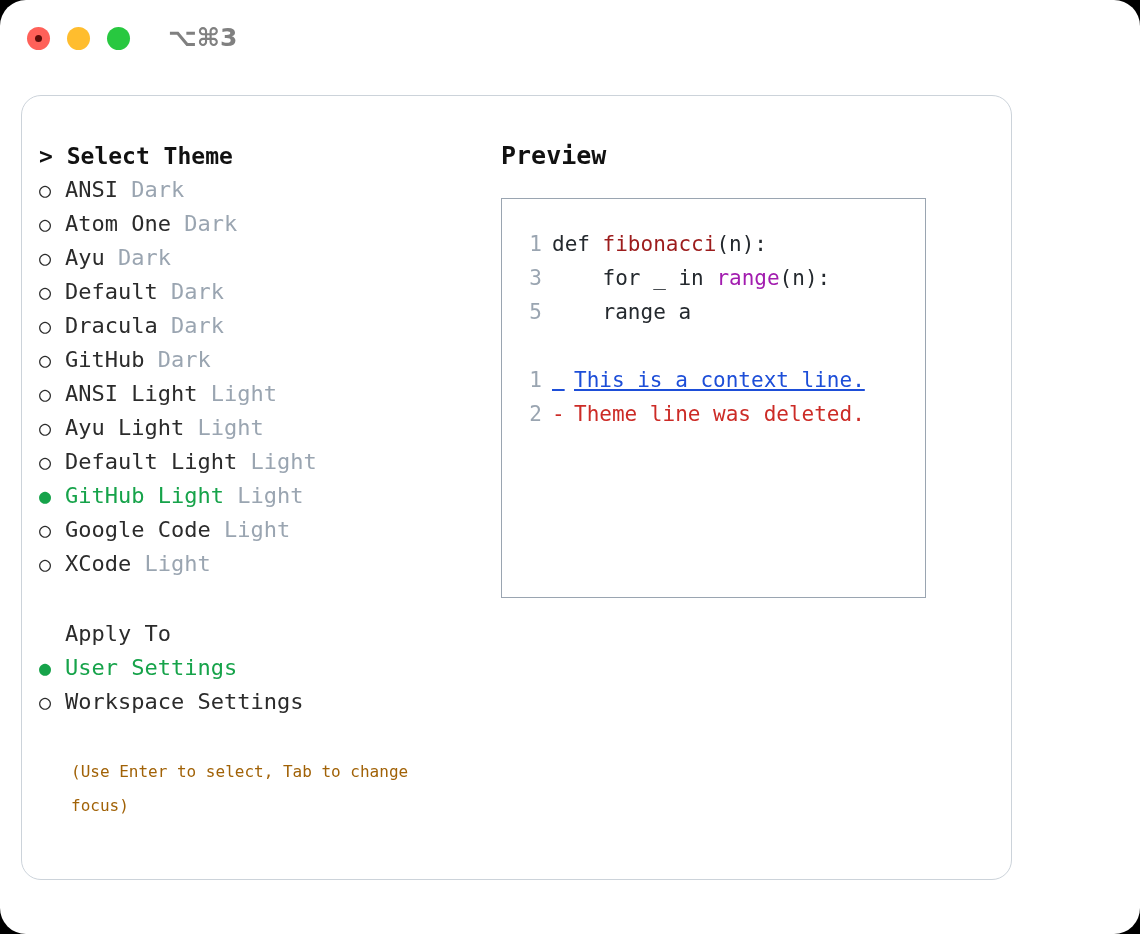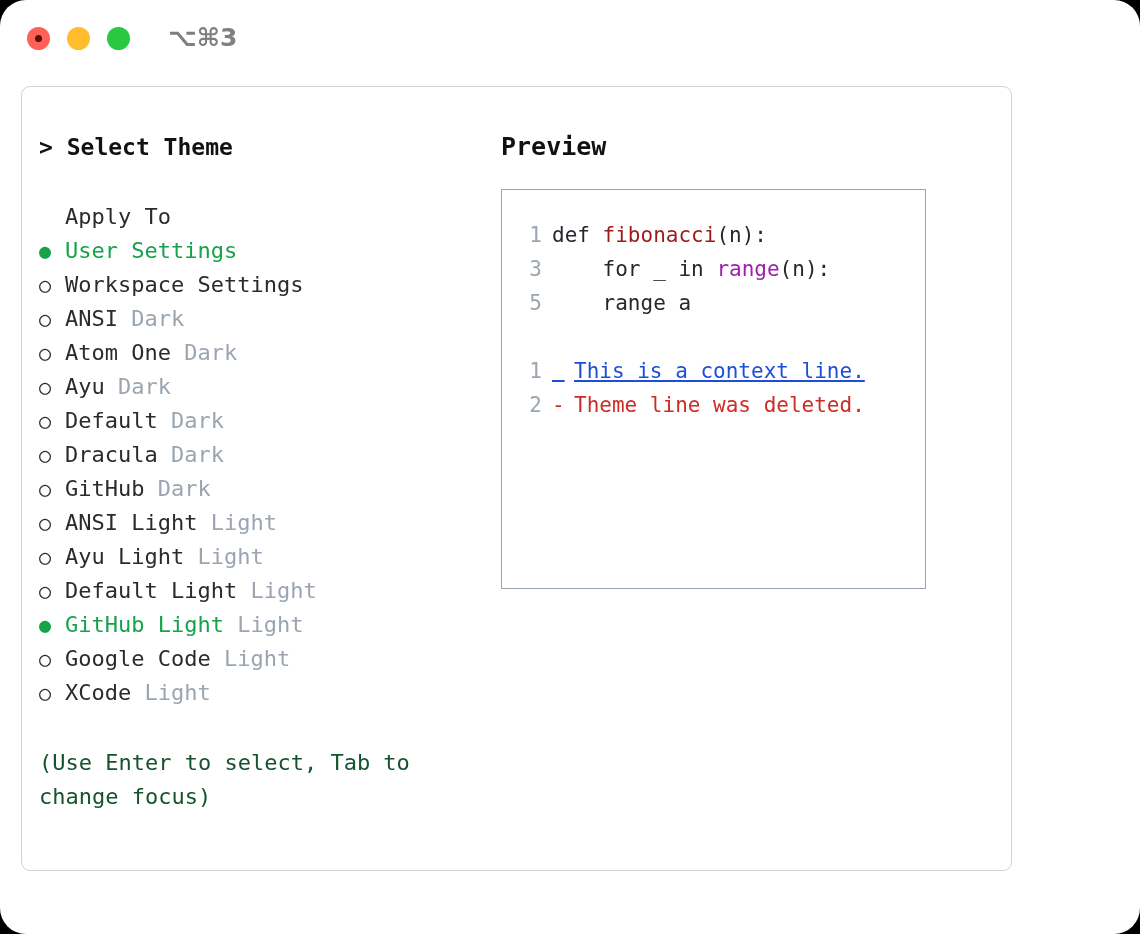--- a/index.html
+++ b/index.html
@@ -57,25 +57,25 @@
     font-weight: bold;
     color: #808080;
     letter-spacing: 0px;
     font-family: "DejaVu Sans", sans-serif;
   }
 
   
   #panel {
     position: absolute;
     left: 21px;
-    top: 86px;
+    top: 95px;
     width: 991px;
     height: 785px;
     border: 1.5px solid #ccd3da;
-    border-radius: 9px;
+    border-radius: 20px;
     background: #ffffff;
     box-sizing: border-box;
   }
 
   
   #left-col {
     position: absolute;
     left: 17px;
     top: 43px;
     width: 430px;
@@ -111,24 +111,25 @@
   .apply-hdr {
     font-size: 22px;
     color: #2b2b2b;
     line-height: 34px;
     padding-left: 26px;
     white-space: pre;
   }
 
   #hint {
     margin-top: 36px;
-    font-size: 22px;
-    line-height: 34px;
-    color: #14532d;
+    font-size: 16px;
+    line-height: 34px;
+    color: #a16207;
     width: 400px;
+    margin-left: 32px;
   }
 
   
   #right-col {
     position: absolute;
     left: 479px;
     top: 43px;
     width: 490px;
   }
   #preview-title {
@@ -180,42 +181,42 @@
     <div class="dot dot-red"></div>
     <div class="dot dot-yellow"></div>
     <div class="dot dot-green"></div>
     <div id="shortcut-label">⌥⌘3</div>
   </div>
 
   <div id="panel">
 
     <div id="left-col">
       <div class="hdr">&gt; Select Theme</div>
-      <div id="apply-section">
-        <div class="apply-hdr">Apply To</div>
-        <div id="apply-list">
-            <div class="opt-row"><span class="bullet on">●</span><span class="opt-name sel">User Settings</span></div>
-            <div class="opt-row"><span class="bullet off">○</span><span class="opt-name">Workspace Settings</span></div>
-          </div>
-      </div>
-
       <div id="theme-list">
           <div class="opt-row"><span class="bullet off">○</span><span class="opt-name">ANSI</span> <span class="badge">Dark</span></div>
           <div class="opt-row"><span class="bullet off">○</span><span class="opt-name">Atom One</span> <span class="badge">Dark</span></div>
           <div class="opt-row"><span class="bullet off">○</span><span class="opt-name">Ayu</span> <span class="badge">Dark</span></div>
           <div class="opt-row"><span class="bullet off">○</span><span class="opt-name">Default</span> <span class="badge">Dark</span></div>
           <div class="opt-row"><span class="bullet off">○</span><span class="opt-name">Dracula</span> <span class="badge">Dark</span></div>
           <div class="opt-row"><span class="bullet off">○</span><span class="opt-name">GitHub</span> <span class="badge">Dark</span></div>
           <div class="opt-row"><span class="bullet off">○</span><span class="opt-name">ANSI Light</span> <span class="badge">Light</span></div>
           <div class="opt-row"><span class="bullet off">○</span><span class="opt-name">Ayu Light</span> <span class="badge">Light</span></div>
           <div class="opt-row"><span class="bullet off">○</span><span class="opt-name">Default Light</span> <span class="badge">Light</span></div>
           <div class="opt-row"><span class="bullet on">●</span><span class="opt-name sel">GitHub Light</span> <span class="badge">Light</span></div>
           <div class="opt-row"><span class="bullet off">○</span><span class="opt-name">Google Code</span> <span class="badge">Light</span></div>
           <div class="opt-row"><span class="bullet off">○</span><span class="opt-name">XCode</span> <span class="badge">Light</span></div>
         </div>
+
+      <div id="apply-section">
+        <div class="apply-hdr">Apply To</div>
+        <div id="apply-list">
+            <div class="opt-row"><span class="bullet on">●</span><span class="opt-name sel">User Settings</span></div>
+            <div class="opt-row"><span class="bullet off">○</span><span class="opt-name">Workspace Settings</span></div>
+          </div>
+      </div>
 
       <div id="hint">(Use Enter to select, Tab to change focus)</div>
     </div>
 
     <div id="right-col">
       <div id="preview-title">Preview</div>
       <div id="preview-box">
         <div id="code-block">
             <div class="code-line"><span class="ln">1</span><span class="kw">def </span><span class="fn">fibonacci</span><span class="kw">(n):</span></div>
             <div class="code-line"><span class="ln">3</span><span class="kw">    for _ in </span><span class="bi">range</span><span class="kw">(n):</span></div>

